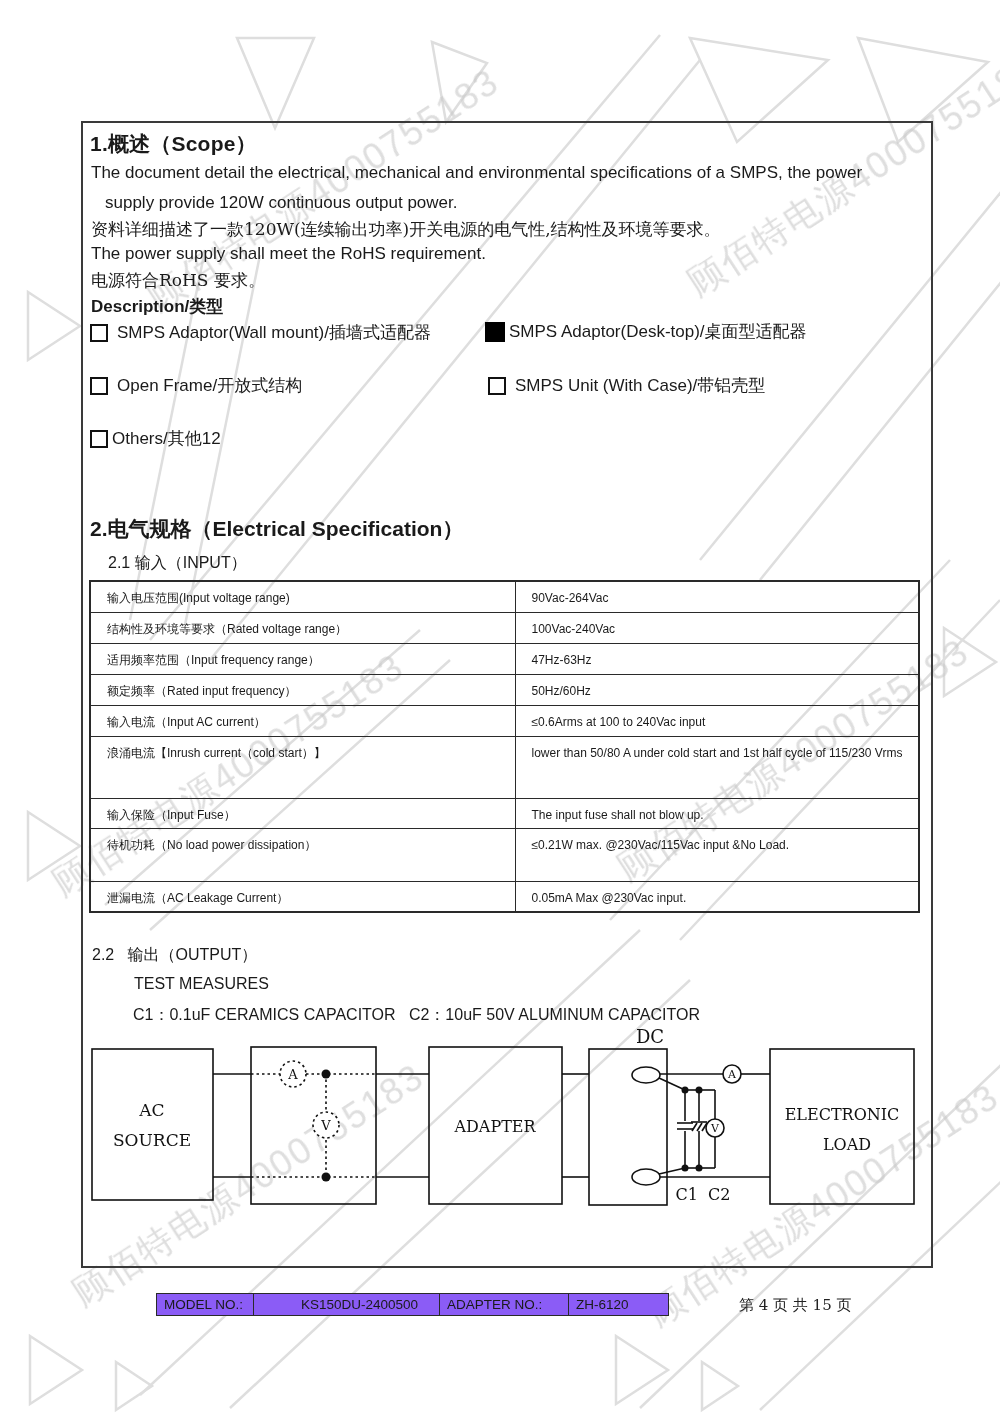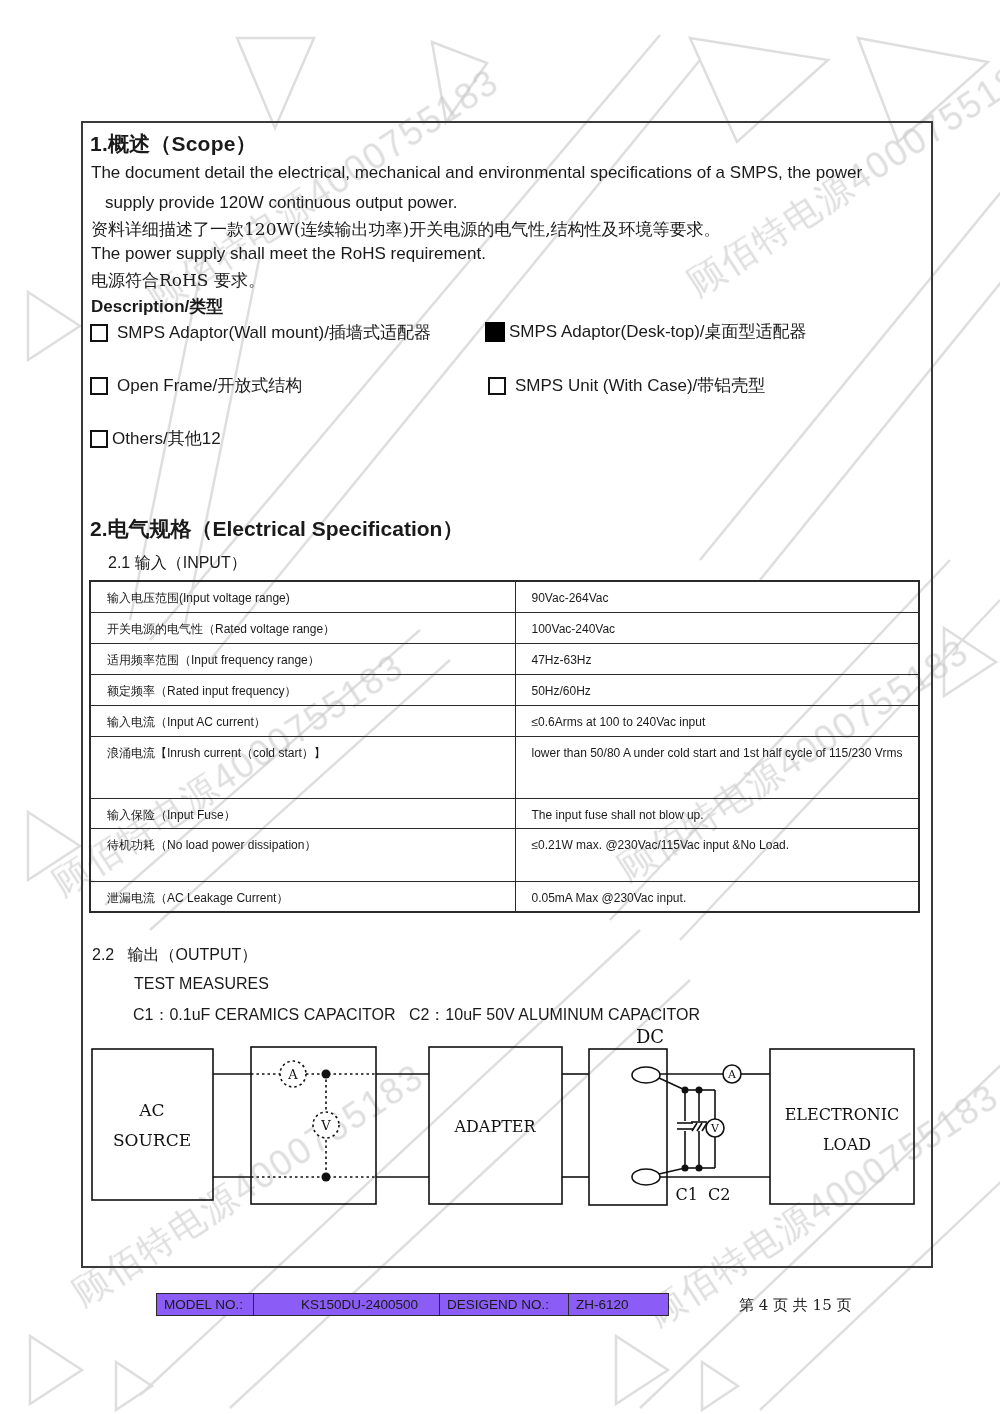--- a/index.html
+++ b/index.html
@@ -138,21 +138,21 @@
     <div class="abs h2" style="left:7px; top:392px;">2.电气规格（Electrical Specification）</div>
     <div class="abs sub" style="left:25px; top:430px;">2.1 输入（INPUT）</div>
 
     <table class="spec abs" style="left:6px; top:457px;">
       <tbody>
         <tr class="r31">
           <td class="c1">输入电压范围(Input voltage range)</td>
           <td class="c2">90Vac-264Vac</td>
         </tr>
         <tr class="r31">
-          <td class="c1">开关电源的电气性（Rated voltage range）</td>
+          <td class="c1">结构性及环境等要求（Rated voltage range）</td>
           <td class="c2">100Vac-240Vac</td>
         </tr>
         <tr class="r31">
           <td class="c1">适用频率范围（Input frequency range）</td>
           <td class="c2">47Hz-63Hz</td>
         </tr>
         <tr class="r31">
           <td class="c1">额定频率（Rated input frequency）</td>
           <td class="c2">50Hz/60Hz</td>
         </tr>
@@ -254,18 +254,18 @@
       <text x="206" y="52" font-size="13" text-anchor="middle">A</text>
       <text x="239" y="103" font-size="13" text-anchor="middle">V</text>
       <text x="645" y="51" font-size="11" text-anchor="middle">A</text>
       <text x="628" y="105" font-size="11" text-anchor="middle">V</text>
     </svg>
   </div>
 
   <div class="ftable">
     <div class="fcell fc1">MODEL NO.:</div>
     <div class="fcell fc2">KS150DU-2400500</div>
-    <div class="fcell fc3">DESIGEND NO.:</div>
+    <div class="fcell fc3">ADAPTER NO.:</div>
     <div class="fcell fc4">ZH-6120</div>
   </div>
   <div class="pageinfo">第 4 页 共 15 页</div>
 
 </div>
 
 </body></html>

